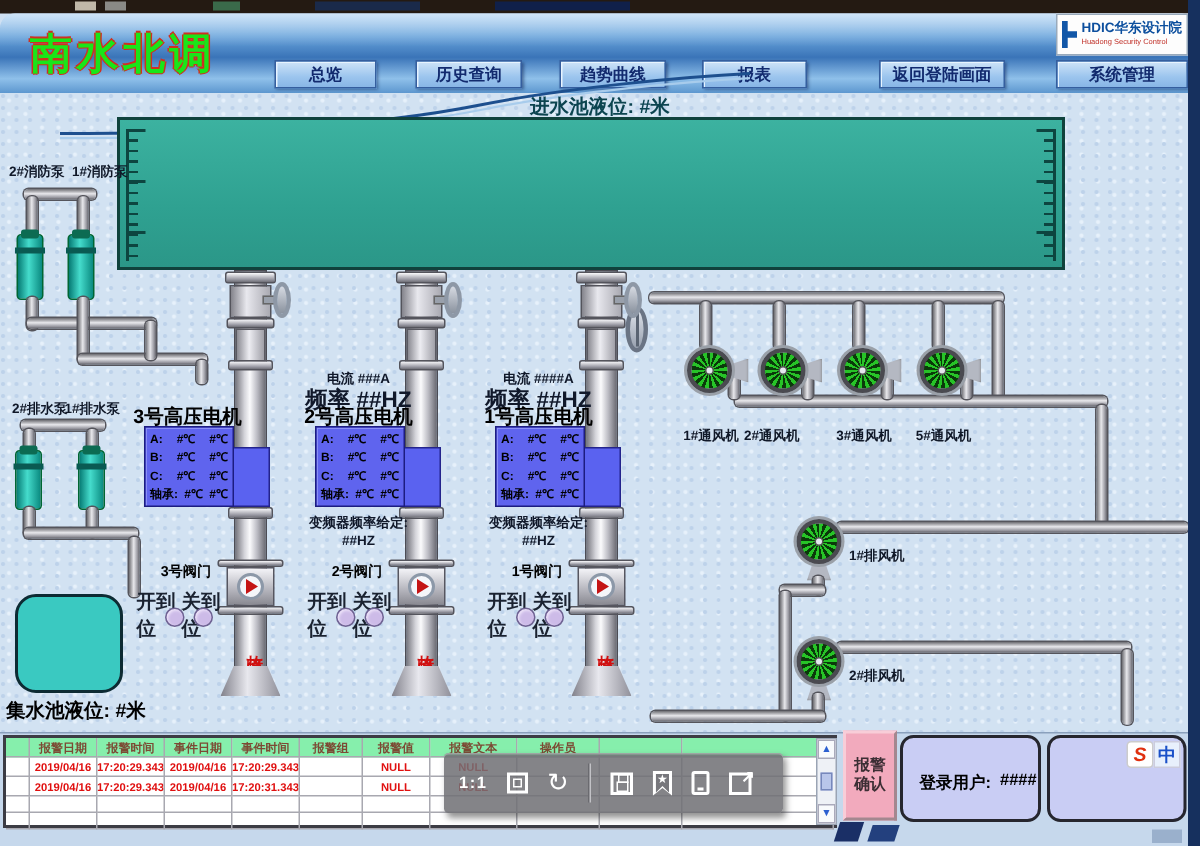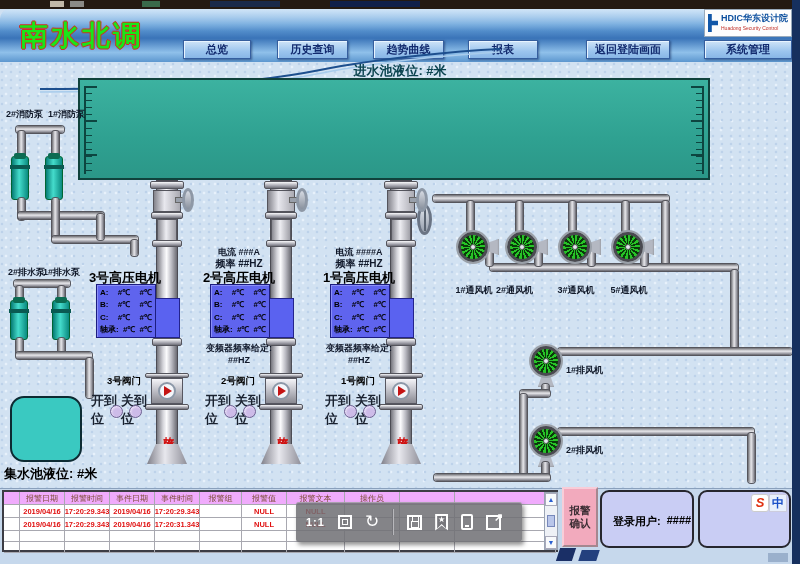--- a/index.html
+++ b/index.html
@@ -95,21 +95,21 @@
   .parr { width:0; height:0; border-left:8px solid #c41414; border-top:5px solid transparent;
     border-bottom:5px solid transparent; margin-left:2px; }
   .pbell { left:-20px; top:444px; width:40px; height:20px;
     clip-path:polygon(22% 0,78% 0,100% 100%,0 100%);
     background:linear-gradient(90deg,#80808a,#e8e8ee 45%,#90909a); }
   .fault { left:-7px; top:407px; width:16px; height:44px; writing-mode:vertical-rl;
     text-orientation:upright; color:#d01010; font-size:11px; font-weight:bold;
     letter-spacing:1px; text-align:center; }
   .ptxt { text-align:center; font-weight:bold; color:#10182a; }
   .pcur { left:-80px; top:246px; width:76px; font-size:9px; }
-  .pfrq { left:-80px; top:257px; width:76px; font-size:10px; }
+  .pfrq { left:-80px; top:257px; width:76px; font-size:15px; }
   .pmotor { left:-80px; top:269px; width:76px; font-size:13px; color:#000; }
   .ppanel { left:-71px; top:284px; width:60px; height:54px; background:#5f64ee;
     border:1px solid #1c1c80; box-shadow:inset 1px 1px 0 #8a8ef6; display:flex; flex-direction:column;
     justify-content:space-around; padding:1px 0; }
   .prow { display:flex; justify-content:space-between; padding:0 3px;
     font-size:8px; font-weight:bold; color:#000; line-height:11px; }
   .pvfdl { left:-86px; top:342px; width:88px; font-size:9px; }
   .pvfdv { left:-68px; top:355px; width:52px; font-size:9px; }
   .pvlabel { left:-66px; top:375px; width:46px; font-size:9.5px; color:#000; }
   .poc { left:-76px; top:392px; width:60px; display:flex; justify-content:space-between;
@@ -134,21 +134,21 @@
     border-radius:50%; background:linear-gradient(#dde2ea,#97a0ae); }
   .bvalve::after { content:""; position:absolute; left:4px; top:1px; width:2px; height:23px; background:#5a6472; }
 
   
   .bottom { left:0; top:488px; width:792px; height:76px; background:#c6d8ec; border-top:1px solid #8aa0bc; }
 
   .atable { left:2px; top:490px; width:556px; height:62px; background:#fff; border:2px solid #3c3c44; }
   .trow { display:grid; grid-template-columns:16px 45px 45px 45px 45px 42px 45px 58px 55px 55px 1fr; }
   .trow > div { border-right:1px solid #a8a8b0; border-bottom:1px solid #a8a8b0; overflow:hidden;
     white-space:nowrap; display:flex; align-items:center; justify-content:center; }
-  .thead > div { height:13px; background:#f0abfc; font-size:8px; color:#7c4a34; font-weight:normal; }
+  .thead > div { height:13px; background:#86efac; font-size:8px; color:#7c4a34; font-weight:bold; }
   .tdata > div { height:13px; font-size:7.5px; font-weight:bold; color:#e01010; }
   .tfill > div { height:11px; }
 
   .vscroll { left:544px; top:492px; width:14px; height:58px; background:#eef1f6; border:1px solid #9aa4b4; }
   .varrow { position:absolute; left:0; width:12px; height:13px; background:#f8fafc; border:1px solid #aab;
     color:#2b5fd0; font-size:7px; line-height:12px; text-align:center; cursor:pointer; }
   .vthumb { position:absolute; left:2px; top:22px; width:8px; height:12px; background:#b9c6ea; border:1px solid #7788bb; }
 
   .toolbar { left:296px; top:502px; width:226px; height:40px; background:rgba(112,112,116,.86);
     border-radius:3px; box-shadow:2px 3px 4px rgba(40,40,40,.5), inset 0 1px 0 rgba(255,255,255,.3);

